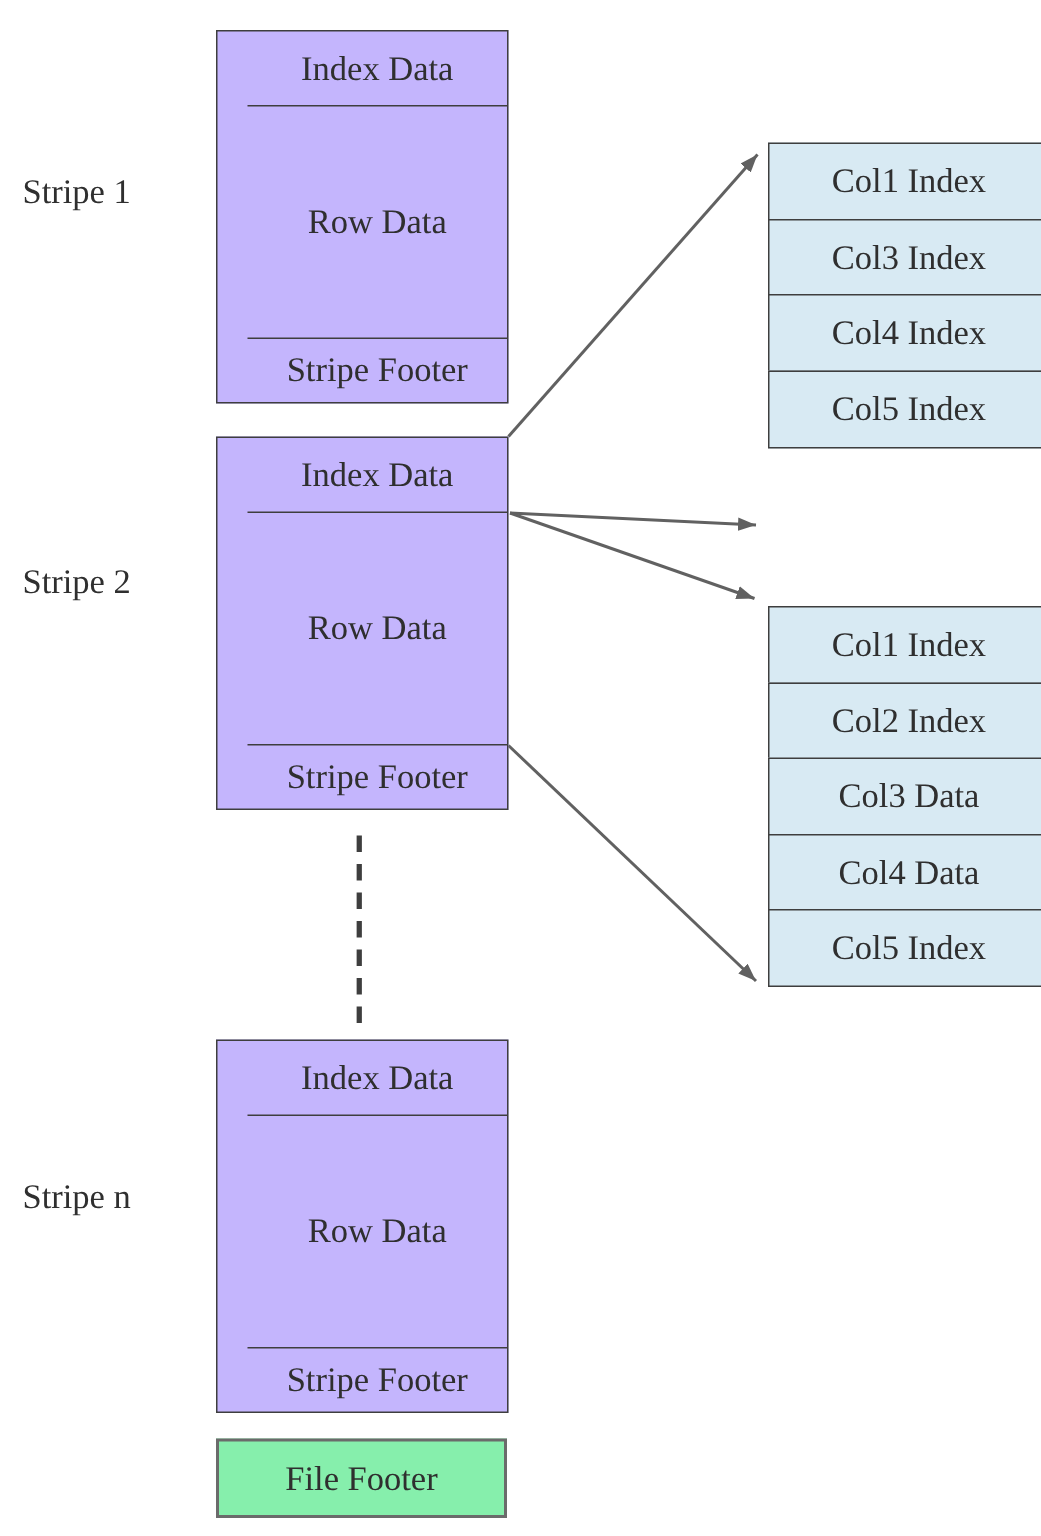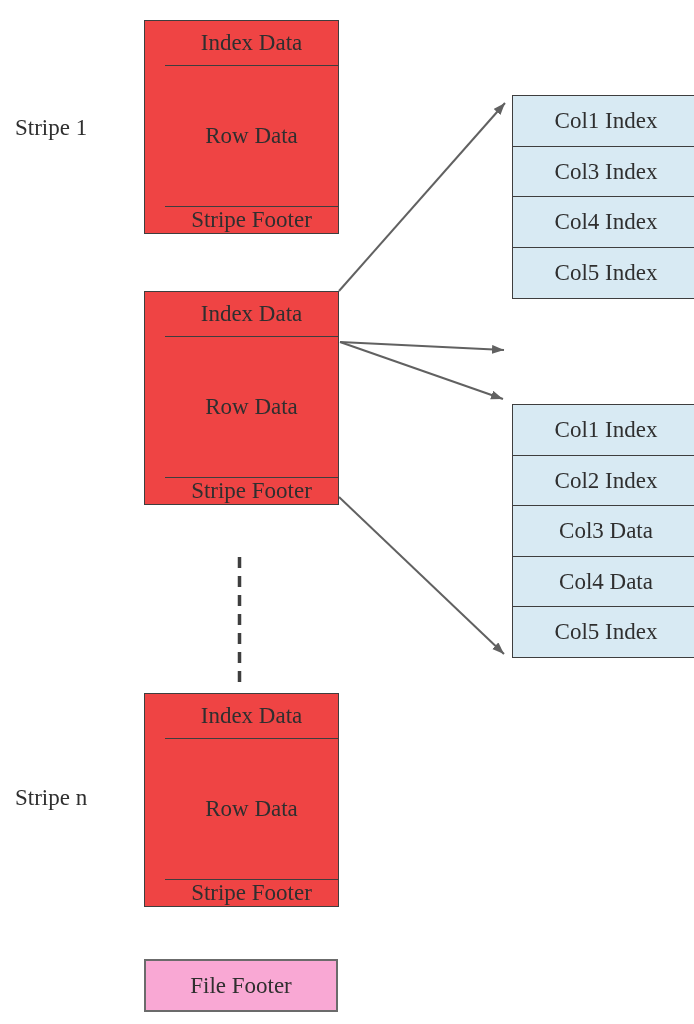--- a/index.html
+++ b/index.html
@@ -24,24 +24,24 @@
     left: 15px;
     width: 110px;
     line-height: 28px;
     text-align: left;
     white-space: nowrap;
   }
   .stripe-box {
     position: absolute;
     left: 144px;
     width: 195px;
-    height: 214px;
+    height: 249px;
     box-sizing: border-box;
     border: 1.5px solid #3e3e3e;
-    background: #ef4444;
+    background: #c4b5fd;
     display: flex;
     flex-direction: column;
     padding-left: 20px;
   }
   .sec {
     box-sizing: border-box;
     display: flex;
     align-items: center;
     justify-content: center;
     white-space: nowrap;
@@ -67,21 +67,21 @@
   }
   .col-cell + .col-cell { margin-top: -1.5px; }
   .file-footer {
     position: absolute;
     left: 144px;
     top: 959px;
     width: 194px;
     height: 53px;
     box-sizing: border-box;
     border: 2px solid #6b6b6b;
-    background: #f9a8d4;
+    background: #86efac;
     display: flex;
     align-items: center;
     justify-content: center;
     white-space: nowrap;
   }
 </style>
 </head>
 <body>
 
 <div class="canvas">
@@ -99,20 +99,21 @@
     <line x1="239.5" y1="557" x2="239.5" y2="689" stroke="#3e3e3e" stroke-width="3.5" stroke-dasharray="11,8"></line>
   </svg>
 
   <div class="stripe-label" style="top:114px">Stripe 1</div>
   <div class="stripe-box" style="top:20px">
     <div class="sec sec-index">Index Data</div>
     <div class="sec sec-row">Row Data</div>
     <div class="sec sec-footer">Stripe Footer</div>
   </div>
 
+  <div class="stripe-label" style="top:374px">Stripe 2</div>
   <div class="stripe-box" style="top:291px">
     <div class="sec sec-index">Index Data</div>
     <div class="sec sec-row">Row Data</div>
     <div class="sec sec-footer">Stripe Footer</div>
   </div>
 
   <div class="stripe-label" style="top:784px">Stripe n</div>
   <div class="stripe-box" style="top:693px">
     <div class="sec sec-index">Index Data</div>
     <div class="sec sec-row">Row Data</div>

